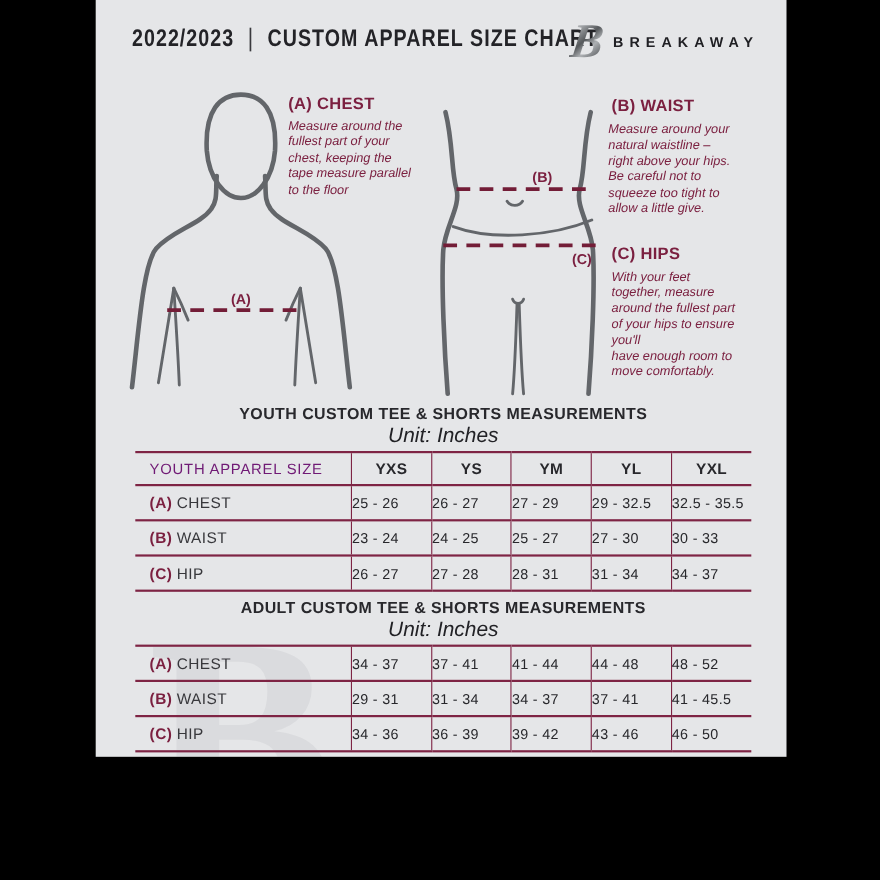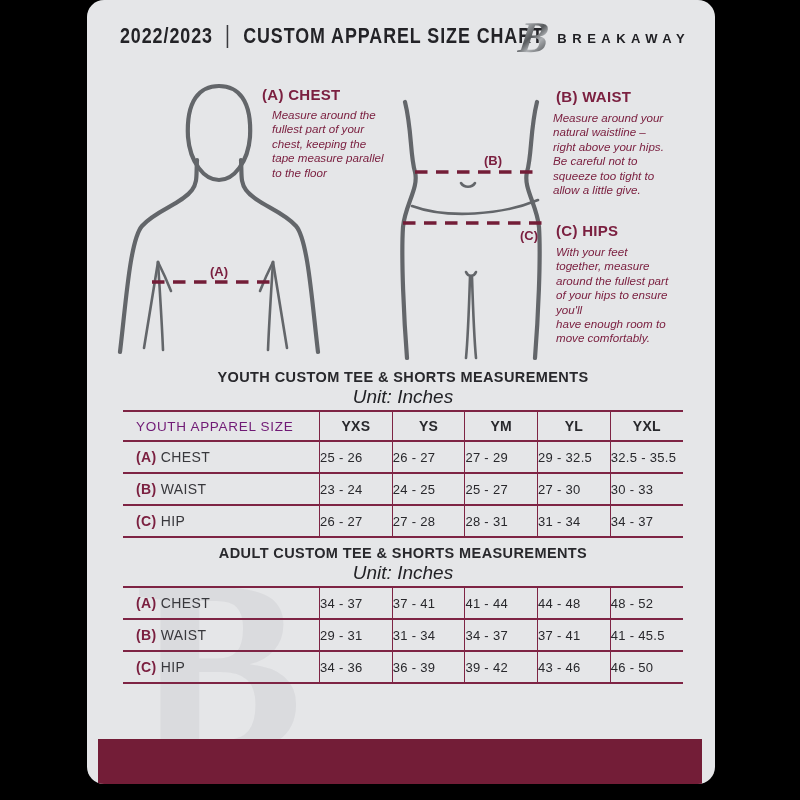--- a/index.html
+++ b/index.html
@@ -3,22 +3,22 @@
 <meta charset="utf-8">
 <style>
   html,body{margin:0;padding:0;}
   body{
     width:800px;height:800px;position:relative;overflow:hidden;
     background:#000;
     font-family:"Liberation Sans",sans-serif;
     -webkit-font-smoothing:antialiased;
   }
   .page{
-    position:absolute;left:87px;top:0;width:628px;height:784px;
-    background:var(--page);overflow:hidden;border-radius:17px;
+    position:absolute;left:87px;top:0;width:628px;height:688px;
+    background:var(--page);overflow:hidden;
   }
   
   .masthead{position:absolute;left:33px;top:24px;display:flex;align-items:center;gap:13px;
     transform:scale(0.94,1.15);transform-origin:left center;}
   .masthead span{font-weight:bold;font-size:19px;letter-spacing:1px;color:#232327;white-space:nowrap;}
   .masthead .div{font-weight:normal;color:#3a3a3e;font-size:20px;}
   .brand{position:absolute;left:432px;top:16px;display:flex;align-items:center;gap:9px;}
   .brand .logo{
     font-family:"Liberation Serif",serif;font-style:italic;font-weight:bold;font-size:44px;line-height:44px;
     background:linear-gradient(135deg,#c6c9cc 10%,#55585b 45%,#aeb1b4 62%,#3f4245 95%);
@@ -94,21 +94,21 @@
     <path class="thin" d="M 74,176 C 76,181 82,181 84,176"></path>
     <path class="thin" d="M 78,181 C 77,212 76,241 74,262"></path>
     <path class="thin" d="M 80,181 C 81,212 82,241 84,262"></path>
     <path class="dash" d="M 23,76 L 147,76"></path>
     <path class="dash" d="M 11,127 L 154,127"></path>
     <text class="marker" x="101" y="69" text-anchor="middle">(B)</text>
     <text class="marker" x="137" y="144" text-anchor="middle">(C)</text>
   </svg>
 
   <div class="gh" style="left:175px;top:86px;">(A) CHEST</div>
-  <div class="gb" style="left:185px;top:108px;width:145px;">Measure around the
+  <div class="gb" style="left:175px;top:108px;width:145px;">Measure around the
 fullest part of your
 chest, keeping the
 tape measure parallel
 to the floor</div>
 
   <div class="gh" style="left:469px;top:88px;">(B) WAIST</div>
   <div class="gb" style="left:466px;top:111px;width:150px;">Measure around your
 natural waistline –
 right above your hips.
 Be careful not to

